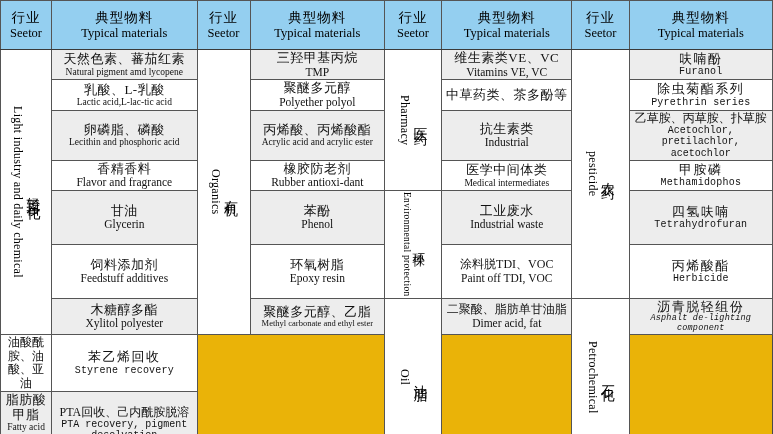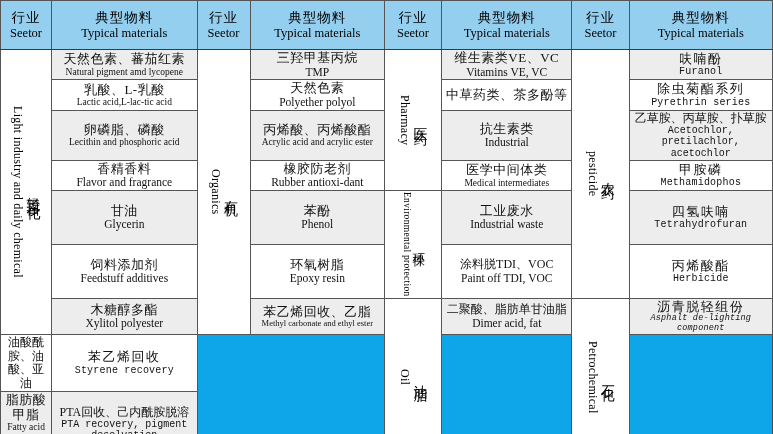--- a/index.html
+++ b/index.html
@@ -8,21 +8,21 @@
     background: #ffffff;
   }
   body {
     font-family: "Liberation Serif", "DejaVu Serif", serif;
   }
   #page {
     position: relative;
     width: 773px;
     height: 434px;
     overflow: hidden;
-    background: #0ea5e9;
+    background: #eab308;
   }
   table.matrix {
     border-collapse: collapse;
     table-layout: fixed;
     width: 773px;
     height: 434px;
     border: 1px solid #4a4a4a;
   }
   table.matrix td,
   table.matrix th {
@@ -217,21 +217,21 @@
             <span class="zh">呋喃酚</span>
             <span class="en">Furanol</span>
           </td>
         </tr>
         <tr>
           <td class="mat">
             <span class="zh">乳酸、L-乳酸</span>
             <span class="en sm">Lactic acid,L-lac-tic acid</span>
           </td>
           <td class="mat">
-            <span class="zh">天然色素</span>
+            <span class="zh">聚醚多元醇</span>
             <span class="en">Polyether polyol</span>
           </td>
           <td class="mat">
             <span class="zh">中草药类、茶多酚等</span>
           </td>
           <td class="mat mono">
             <span class="zh">除虫菊酯系列</span>
             <span class="en">Pyrethrin series</span>
           </td>
         </tr>
@@ -312,21 +312,21 @@
             <span class="zh">丙烯酸酯</span>
             <span class="en">Herbicide</span>
           </td>
         </tr>
         <tr>
           <td class="mat shade">
             <span class="zh">木糖醇多酯</span>
             <span class="en">Xylitol polyester</span>
           </td>
           <td class="mat shade">
-            <span class="zh">苯乙烯回收、乙脂</span>
+            <span class="zh">聚醚多元醇、乙脂</span>
             <span class="en xs">Methyl carbonate and ethyl ester</span>
           </td>
           <td class="sector" rowspan="3">
             <div class="vwrap">
               <span class="vtext">油脂</span>
               <span class="vtext-en">Oil</span>
             </div>
           </td>
           <td class="mat shade">
             <span class="zh sm">二聚酸、脂肪单甘油脂</span>

